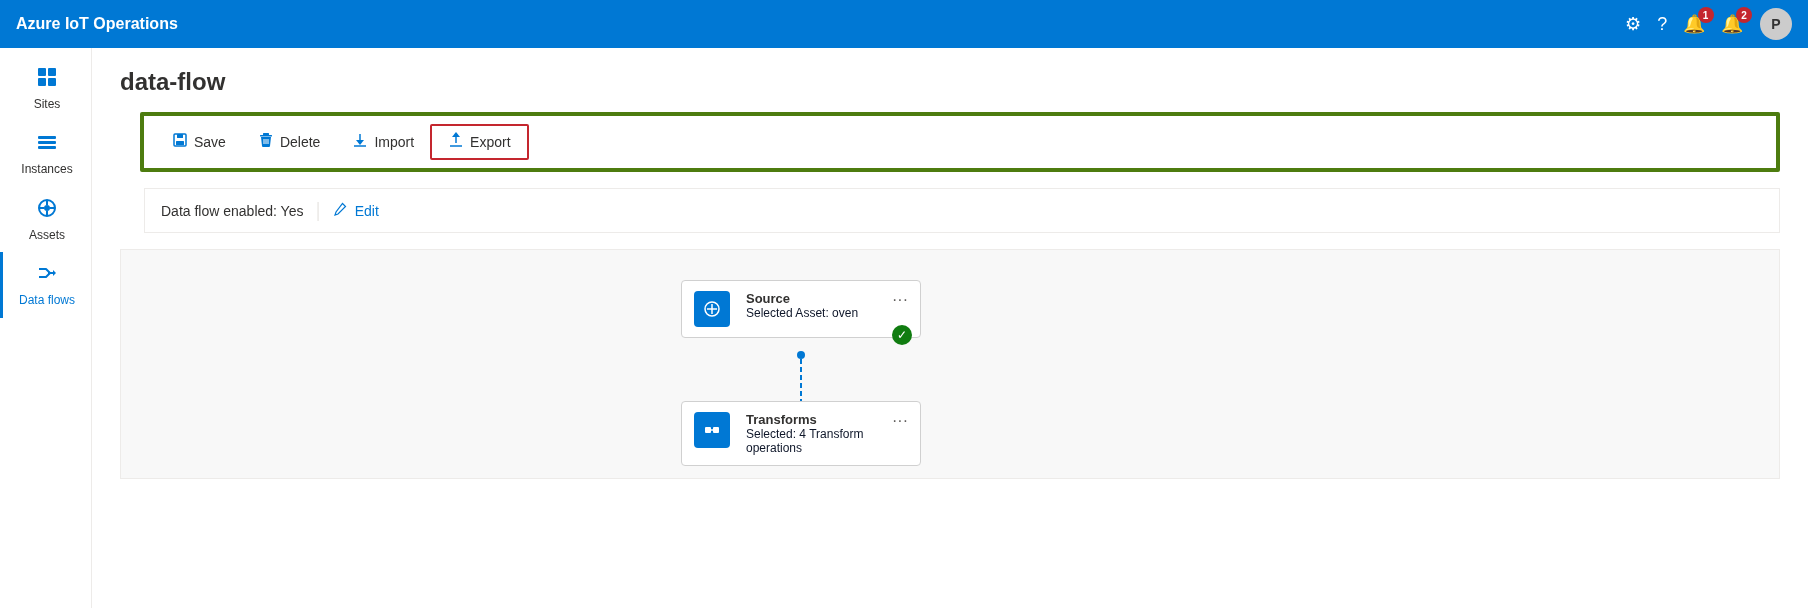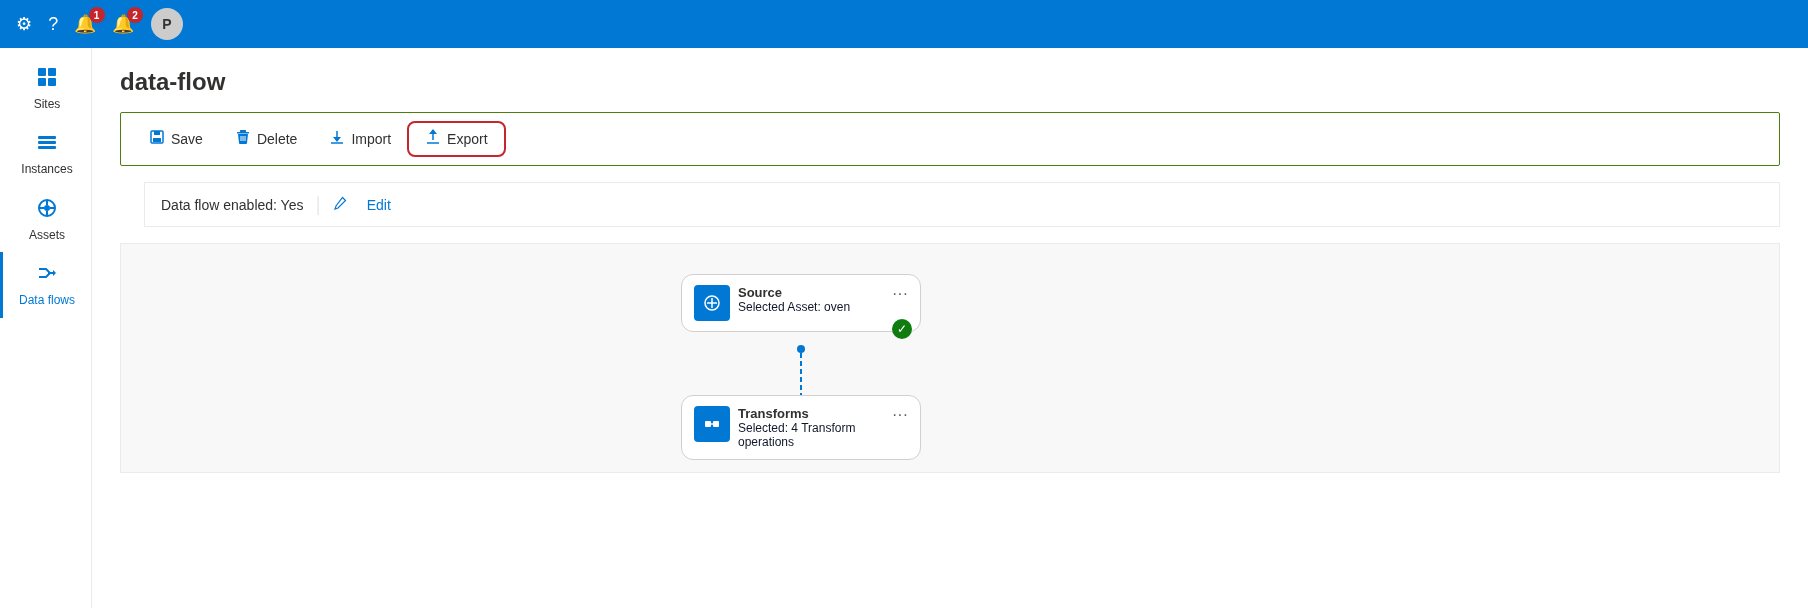--- a/index.html
+++ b/index.html
@@ -132,41 +132,42 @@
       font-weight: 600;
       color: #323130;
       margin-bottom: 16px;
     }
 
     
     .toolbar {
       display: flex;
       align-items: center;
       gap: 0;
-      border: 1px solid #4d7c0f;
+      border: 4px solid #4d7c0f;
       border-radius: 2px;
       padding: 8px 12px;
       background: #fff;
       margin-bottom: 16px;
+      margin-left: 20px;
     }
     .toolbar-btn {
       display: flex;
       align-items: center;
       gap: 6px;
       padding: 6px 16px;
       background: none;
       border: none;
       cursor: pointer;
       color: #323130;
       font-size: 14px;
       font-family: inherit;
     }
     .toolbar-btn.export-btn {
       border: 2px solid #c4262e;
-      border-radius: 8px;
+      border-radius: 2px;
       color: #323130;
     }
     .toolbar-icon {
       font-size: 16px;
       color: #0078d4;
     }
 
     
     .info-bar {
       display: flex;
@@ -180,21 +181,21 @@
       color: #323130;
       margin-left: 24px;
     }
     .info-separator {
       color: #edebe9;
       font-size: 20px;
     }
     .edit-btn {
       display: flex;
       align-items: center;
-      gap: 20px;
+      gap: 8px;
       background: none;
       border: none;
       color: #0078d4;
       cursor: pointer;
       font-size: 14px;
       font-family: inherit;
     }
 
     
     .flow-canvas {
@@ -203,26 +204,26 @@
       min-height: 220px;
       position: relative;
       overflow: hidden;
     }
 
     
     .flow-node {
       position: absolute;
       background: white;
       border: 1px solid #d0d0d0;
-      border-radius: 12px;
+      border-radius: 4px;
       width: 240px;
       padding: 10px 12px;
       display: flex;
       align-items: flex-start;
-      gap: 8px;
+      gap: 16px;
     }
     .node-icon-box {
       width: 36px;
       height: 36px;
       background: #0078d4;
       border-radius: 4px;
       display: flex;
       align-items: center;
       justify-content: center;
       color: white;
@@ -263,20 +264,21 @@
 
     
     .flow-connector {
       position: absolute;
     }
   </style>
 </head>
 <body>
 
 <div class="top-nav">
+  <span class="top-nav-title">Azure IoT Operations</span>
   <div class="top-nav-icons">
     <div class="nav-icon">⚙</div>
     <div class="nav-icon">?</div>
     <div class="nav-icon">
       🔔
       <span class="badge">1</span>
     </div>
     <div class="nav-icon">
       🔔
       <span class="badge">2</span>

